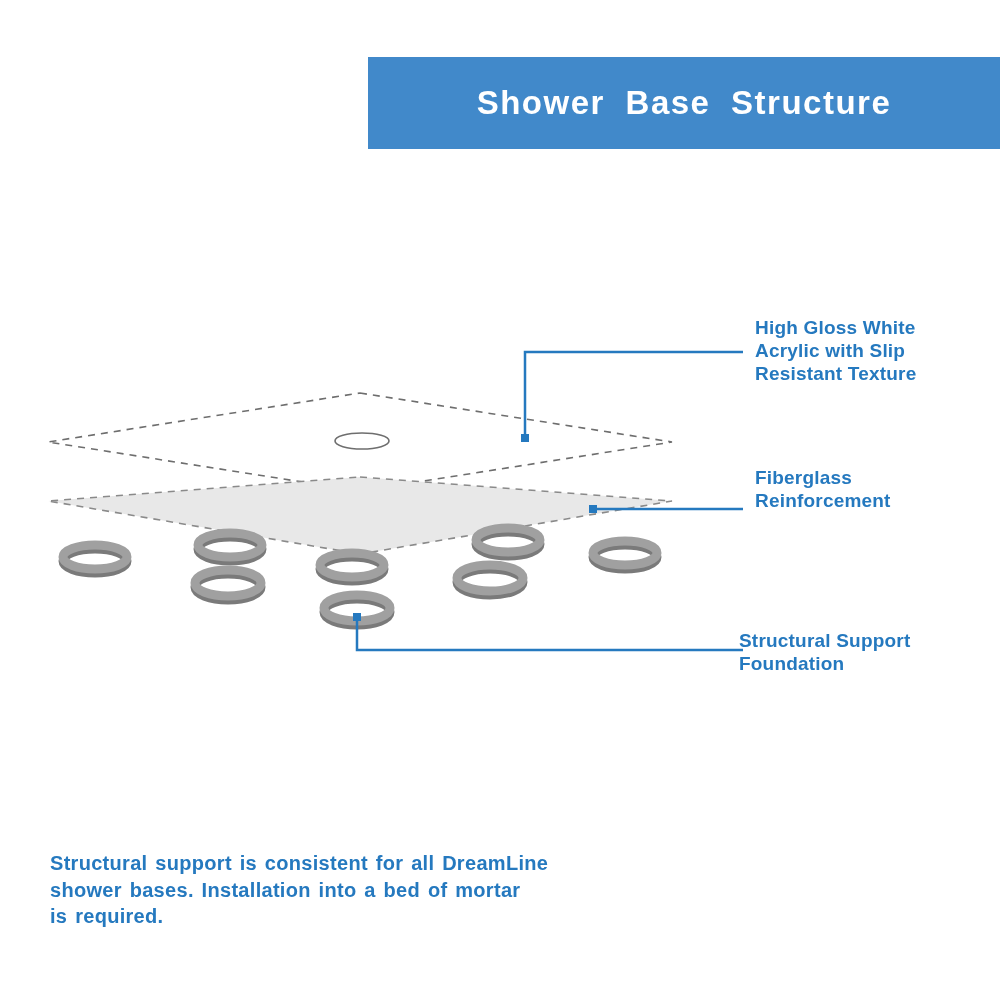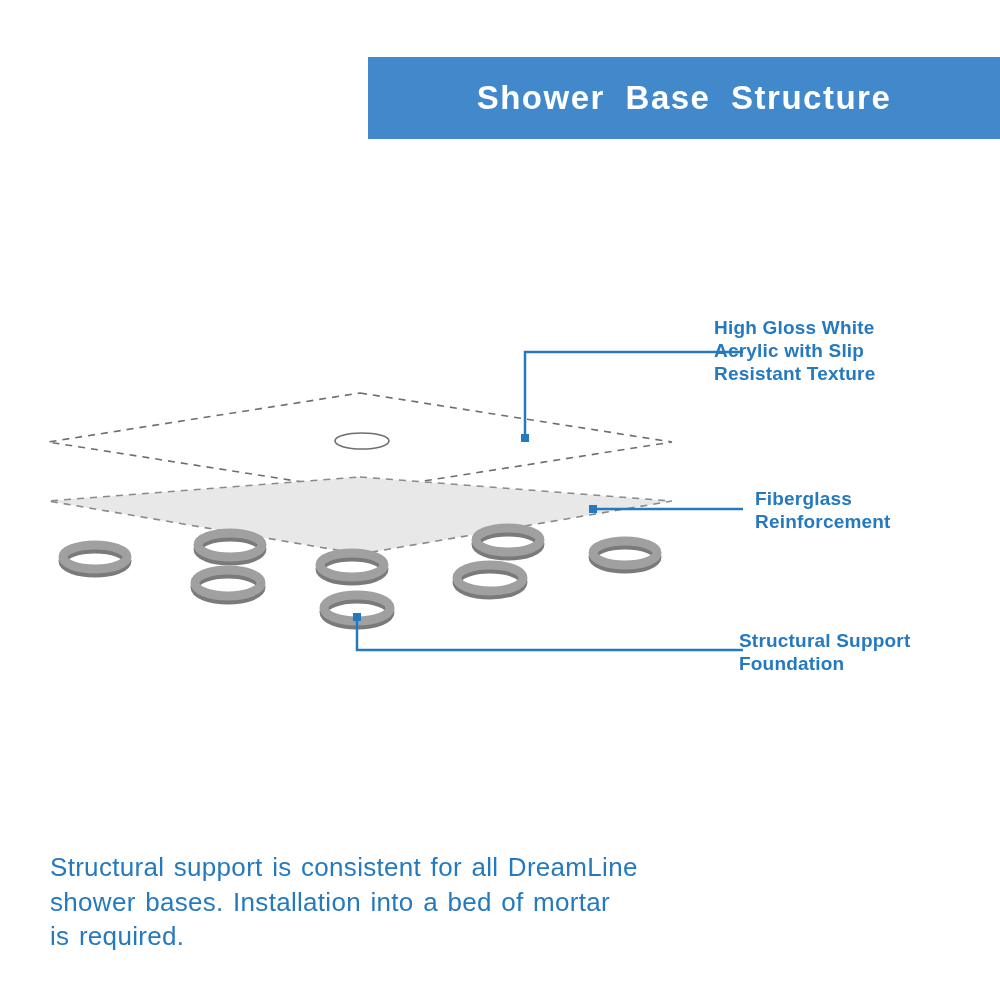--- a/index.html
+++ b/index.html
@@ -10,41 +10,41 @@
     --ring-light: #a0a0a0;
     --outline-gray: #6e6e6e;
   }
   html, body { margin: 0; padding: 0; }
   body {
     width: 1000px; height: 1000px; position: relative;
     background: #ffffff; overflow: hidden;
     font-family: "Liberation Sans", sans-serif;
   }
   .banner {
-    position: absolute; left: 368px; top: 57px; right: 0; height: 82px;
+    position: absolute; left: 368px; top: 57px; right: 0; height: 92px;
     background: var(--banner-blue, #4189ca);
     display: flex; align-items: center; justify-content: center;
   }
   .banner-title {
     color: #ffffff; font-size: 33px; font-weight: bold;
     letter-spacing: 1.5px; word-spacing: 10px;
   }
   .diagram-svg { position: absolute; left: 0; top: 0; }
   .callout {
     position: absolute; color: var(--accent-blue, #2579bf);
     font-weight: bold; font-size: 19px; line-height: 1.22;
     white-space: pre-line; letter-spacing: 0.2px;
   }
-  .callout-acrylic   { left: 714px; top: 316px; }
-  .callout-fiberglass{ left: 755px; top: 487px; }
+  .callout-acrylic   { left: 755px; top: 316px; }
+  .callout-fiberglass{ left: 755px; top: 466px; }
   .callout-foundation{ left: 739px; top: 629px; }
   .footer-text {
     position: absolute; left: 50px; top: 850px; width: 680px;
-    color: var(--accent-blue, #2579bf); font-weight: normal;
-    font-size: 26px; line-height: 1.33; white-space: pre-line;
+    color: var(--accent-blue, #2579bf); font-weight: bold;
+    font-size: 20px; line-height: 1.33; white-space: pre-line;
     letter-spacing: 0.3px; word-spacing: 2px;
   }
 </style>
 </head>
 <body>
 
 <div class="banner">
   <span class="banner-title">Shower Base Structure</span>
 </div>
 

